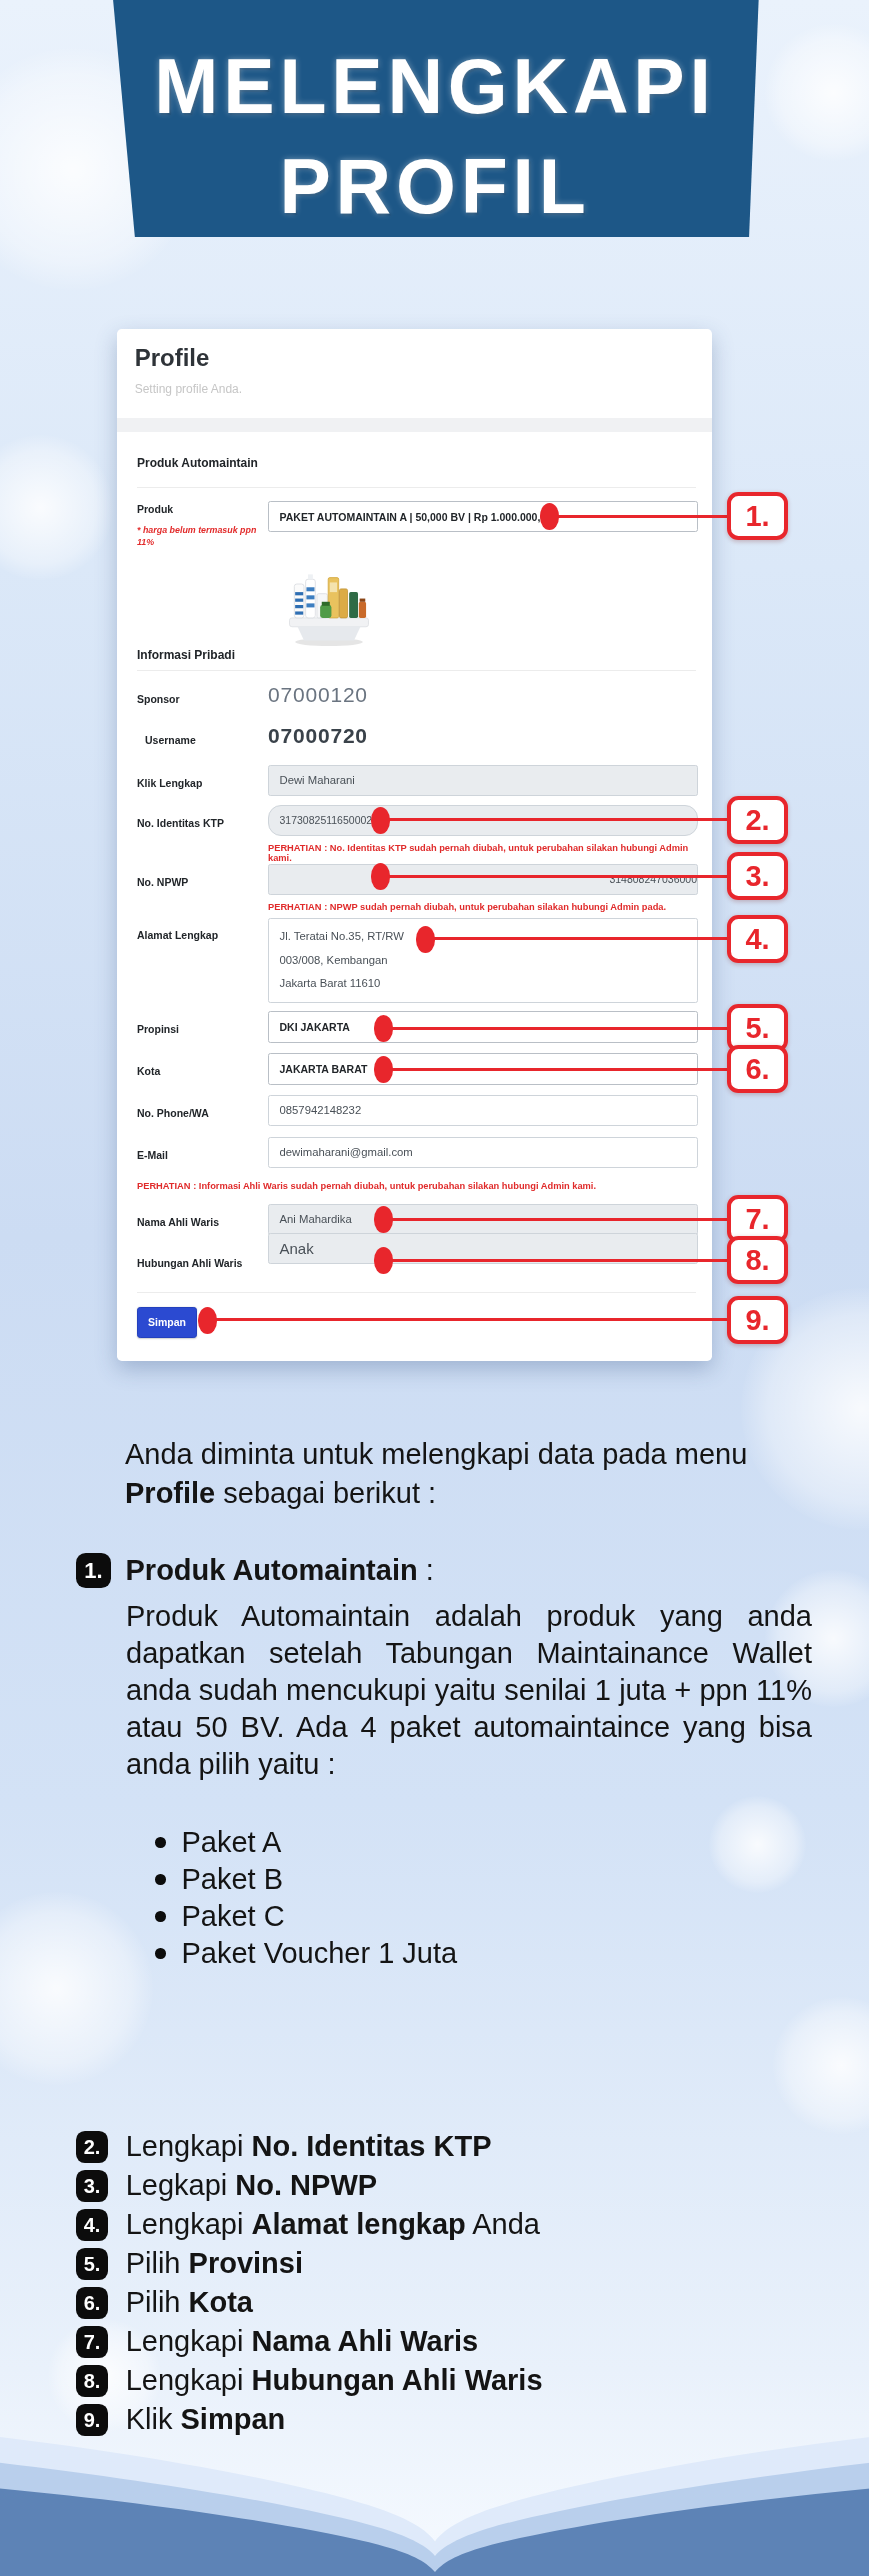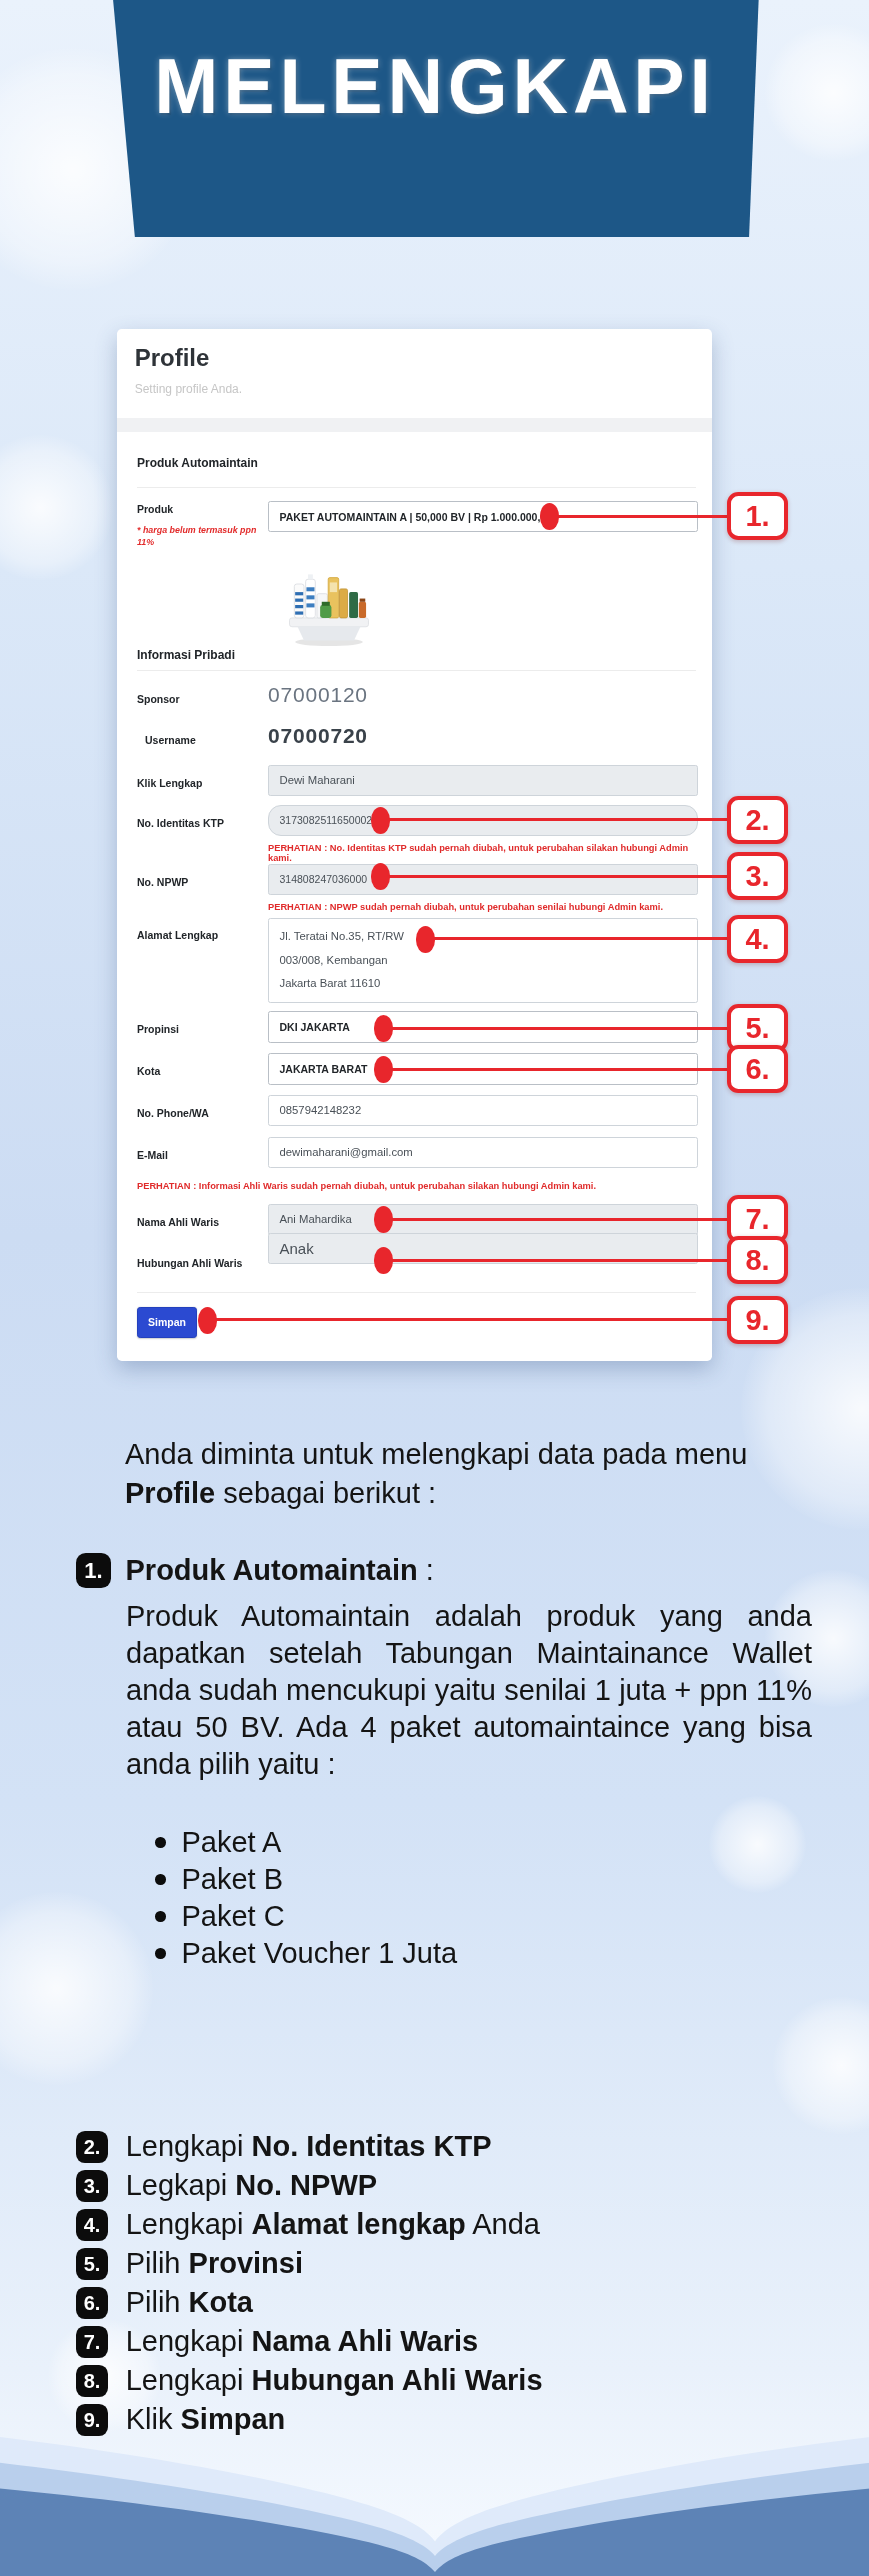--- a/index.html
+++ b/index.html
@@ -83,20 +83,21 @@
   <div class="bokeh" style="left:-32px;top:435px;width:145px;height:145px;"></div>
   <div class="bokeh" style="left:741px;top:1288px;width:242px;height:242px;"></div>
   <div class="bokeh" style="left:765px;top:1570px;width:137px;height:137px;"></div>
   <div class="bokeh" style="left:709px;top:1796px;width:97px;height:97px;"></div>
   <div class="bokeh" style="left:-40px;top:1892px;width:193px;height:193px;"></div>
   <div class="bokeh" style="left:773px;top:1997px;width:137px;height:137px;"></div>
   <div class="bokeh" style="left:48px;top:2319px;width:113px;height:113px;"></div>
 
   <div class="banner">
     <div class="l1">MELENGKAPI</div>
+    <div class="l2">PROFIL</div>
   </div>
 
   <div class="card">
     <div class="pgtitle">Profile</div>
     <div class="pgsub">Setting profile Anda.</div>
     <div class="graystrip"></div>
 
     <div class="sechead" style="left:20px;top:127px;">Produk Automaintain</div>
     <div class="divider" style="top:158px;"></div>
 
@@ -148,24 +149,24 @@
       <span>Dewi Maharani</span>
     </div>
 
     <div class="lbl" style="left:20px;top:488px;">No. Identitas KTP</div>
     <div class="inp gray" style="top:476px;font-size:10.5px;border-radius:13px;">
       <span>3173082511650002</span>
     </div>
     <div class="warn" style="top:514px;">PERHATIAN : No. Identitas KTP sudah pernah diubah, untuk perubahan silakan hubungi Admin kami.</div>
 
     <div class="lbl" style="left:20px;top:547px;">No. NPWP</div>
-    <div class="inp gray" style="top:535px;font-size:10.5px;">
+    <div class="inp gray" style="top:535px;font-size:10.5px;text-align:right;">
       <span>314808247036000</span>
     </div>
-    <div class="warn" style="top:573px;">PERHATIAN : NPWP sudah pernah diubah, untuk perubahan senilai hubungi Admin kami.</div>
+    <div class="warn" style="top:573px;">PERHATIAN : NPWP sudah pernah diubah, untuk perubahan silakan hubungi Admin pada.</div>
 
     <div class="lbl" style="left:20px;top:600px;">Alamat Lengkap</div>
     <div class="ta" style="top:589px;">
       <span>Jl. Teratai No.35, RT/RW</span><br>
       <span>003/008, Kembangan</span><br>
       <span>Jakarta Barat 11610</span>
     </div>
 
     <div class="lbl" style="left:20px;top:694px;">Propinsi</div>
     <div class="sel" style="top:682px;height:32px;line-height:31px;">

